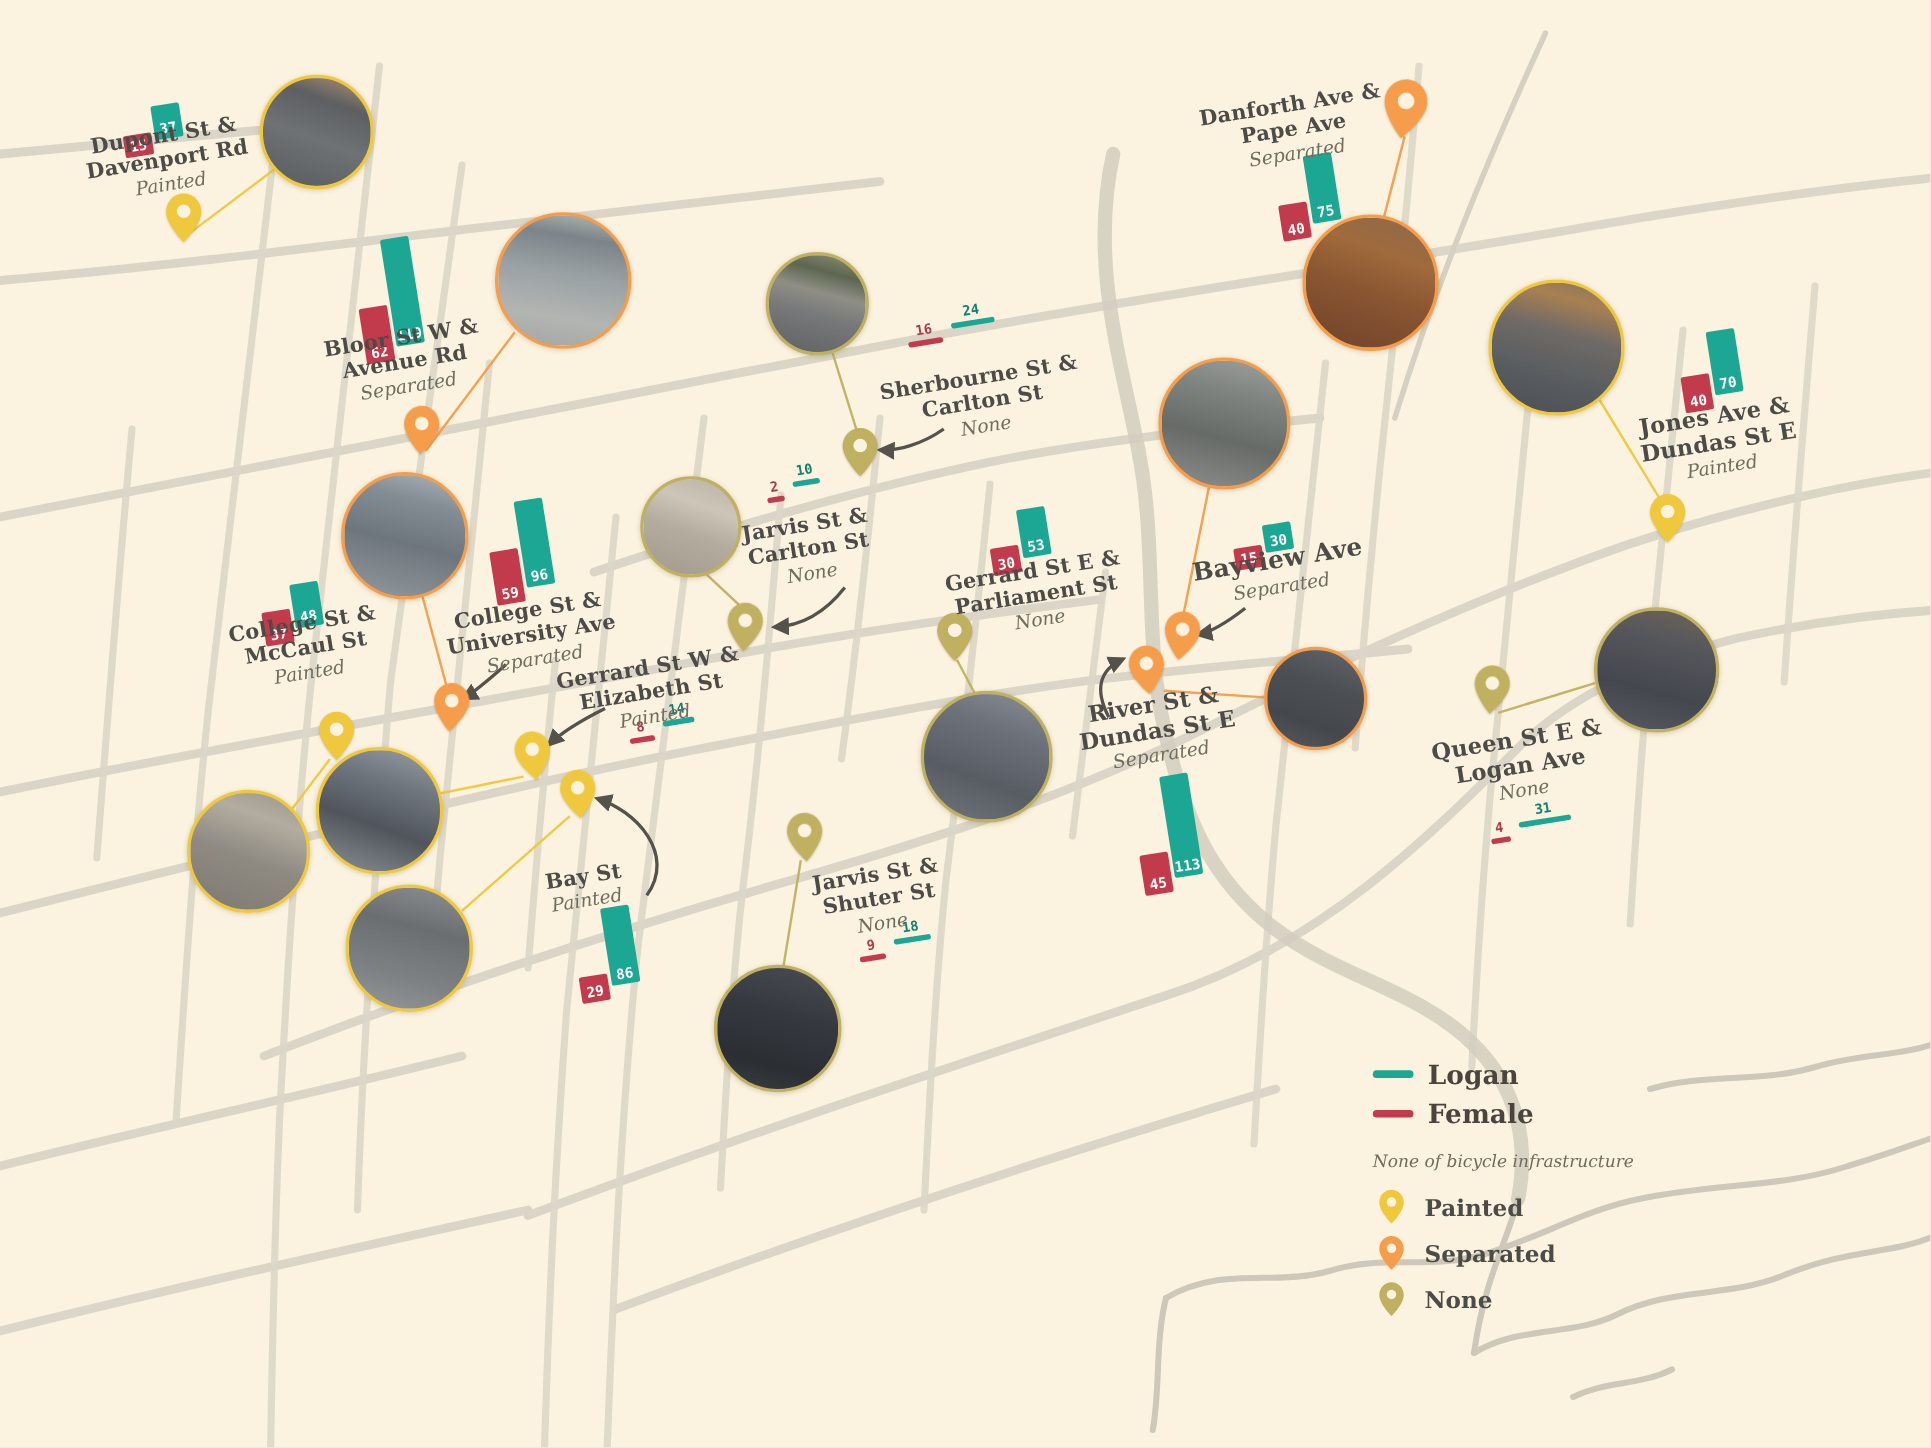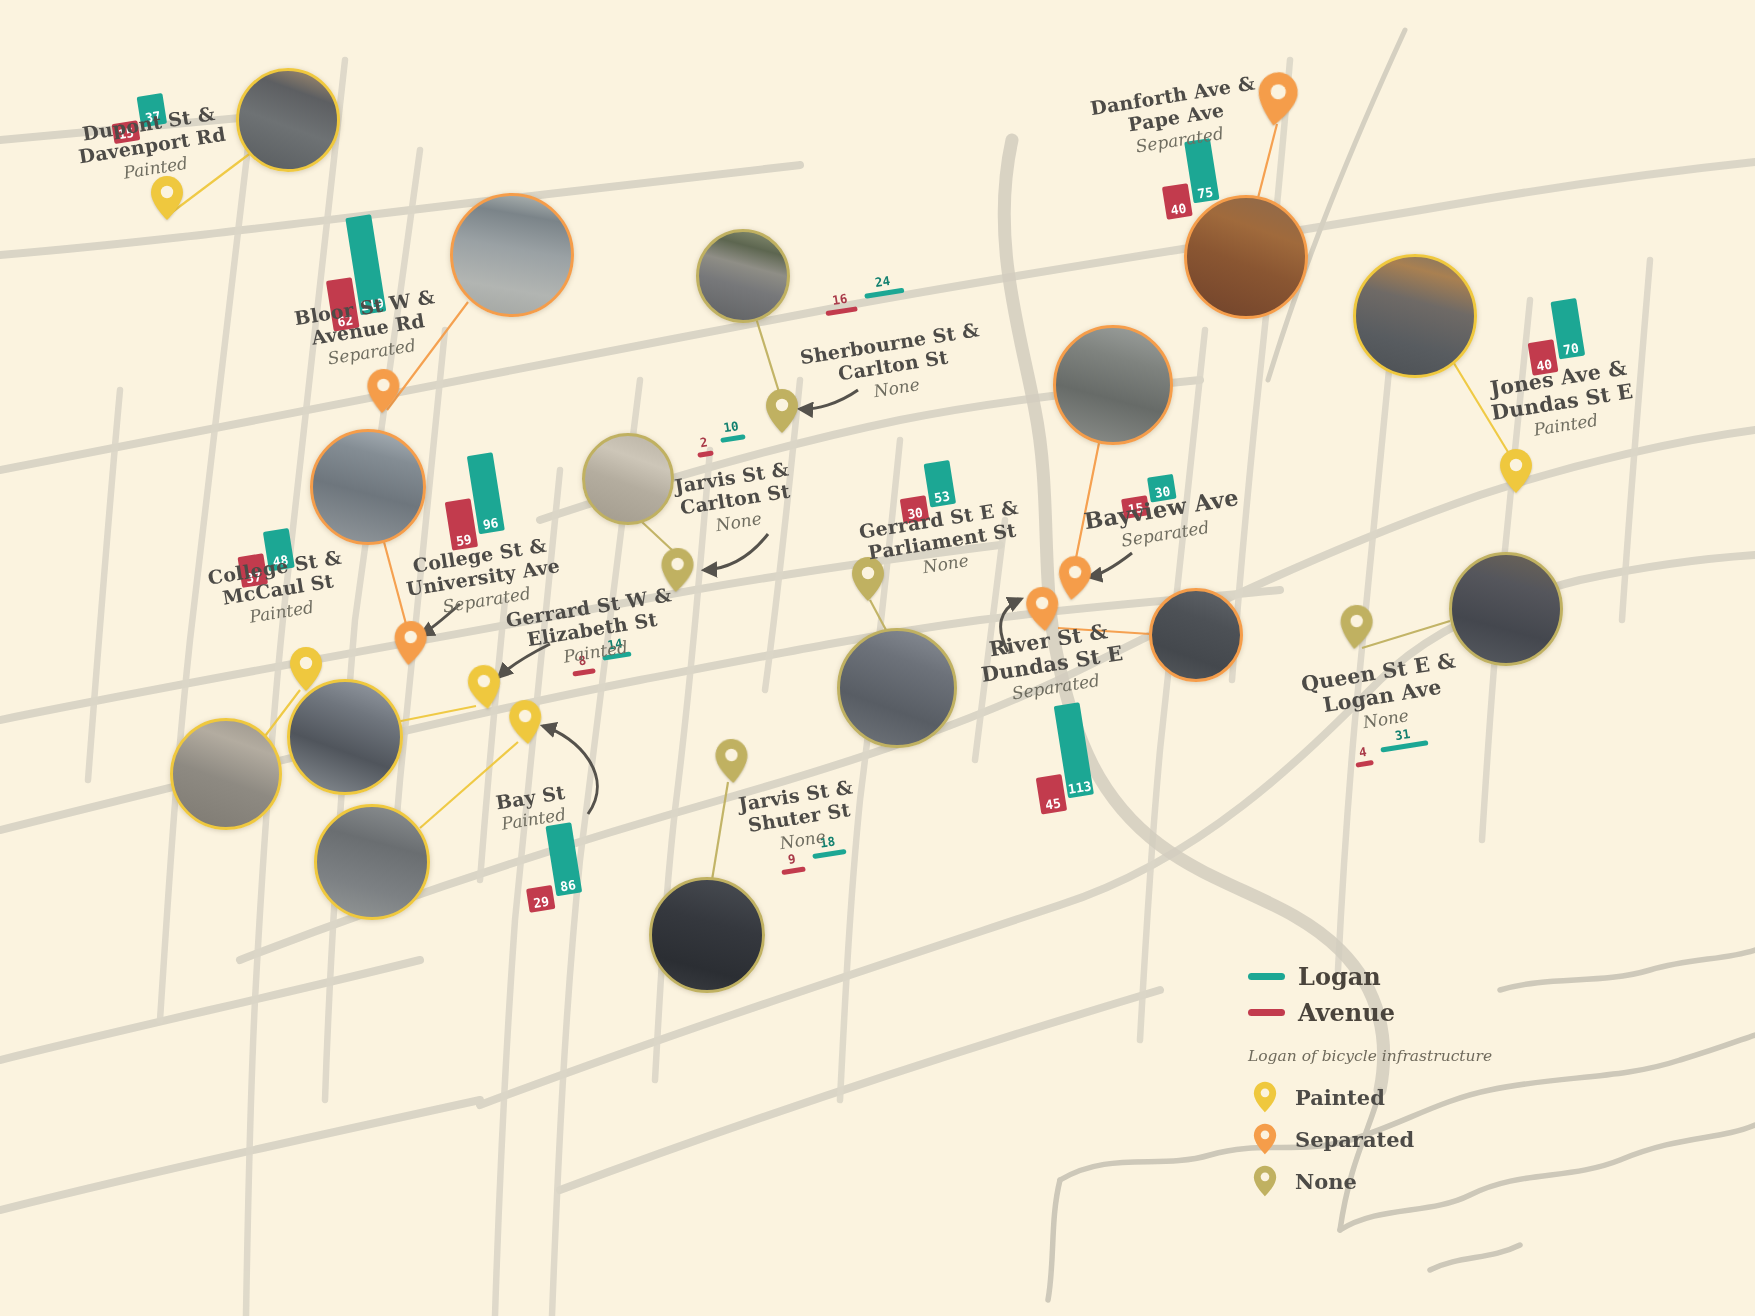--- a/index.html
+++ b/index.html
@@ -442,23 +442,23 @@
      </div>
     </div>
 
   <div class="legend">
     <div class="lrow">
       <span class="dash" id="dash-male" style="background: rgb(28, 167, 148);"></span>
       <span class="lname">Logan</span>
     </div>
     <div class="lrow">
       <span class="dash" id="dash-female" style="background: rgb(194, 59, 77);"></span>
-      <span class="lname">Avenue</span>
+      <span class="lname">Female</span>
     </div>
-    <div class="ltitle">Logan of bicycle infrastructure</div>
+    <div class="ltitle">None of bicycle infrastructure</div>
     <div id="legend-types">
         <div class="trow">
        <svg width="24" height="32" viewBox="0 0 34 46">
          <path d="M17 1C8.2 1 1 8.4 1 17.5 1 29.5 17 45 17 45s16-15.5 16-27.5C33 8.4 25.8 1 17 1z" fill="#EFC83E"></path>
          <circle cx="17" cy="17" r="6.2" fill="#FBF3DF"></circle>
        </svg>
        <span class="tname">Painted</span>
      </div>
         <div class="trow">
        <svg width="24" height="32" viewBox="0 0 34 46">

